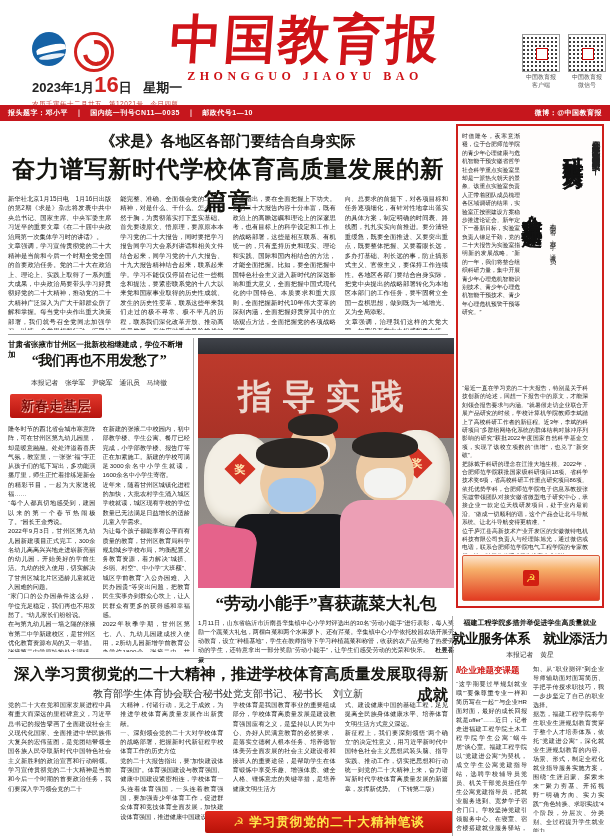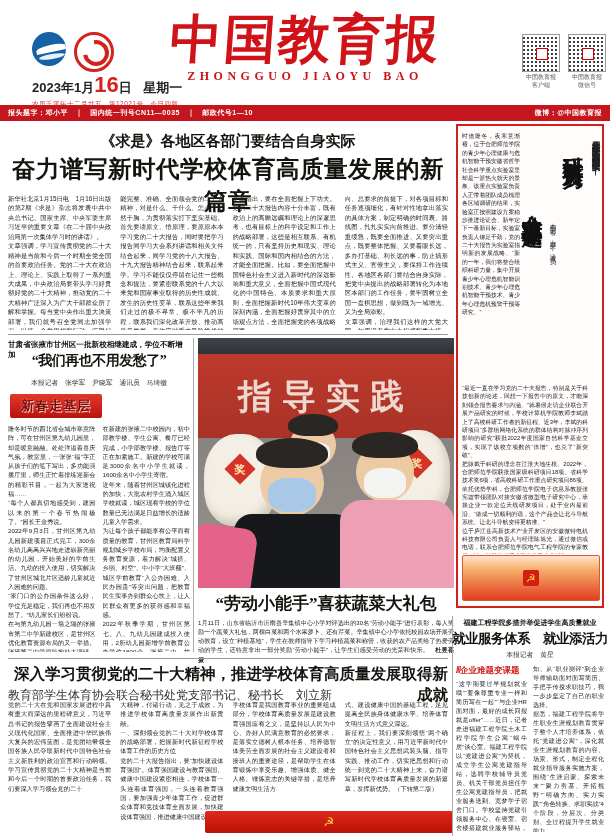--- a/index.html
+++ b/index.html
@@ -60,21 +60,21 @@
   .mask{position:absolute;border-radius:40%;}
   .bag{position:absolute;background:#f3efe5;border-radius:45% 45% 40% 40%;box-shadow:inset -4px -6px 10px #cfc8b8;}
   .bag .tag{position:absolute;left:50%;top:38%;width:22px;height:22px;background:#d43325;transform:translate(-50%,-50%) rotate(45deg);display:flex;align-items:center;justify-content:center;}
   .bag .tag i{transform:rotate(-45deg);font-style:normal;color:#ffe9b0;font-size:11px;font-weight:bold;}
   .photo-credit-caption{left:198px;top:592px;width:256px;}
   .cap-title{text-align:center;font-size:17px;font-weight:700;margin-bottom:3px;}
   .cap-body{font-size:6.1px;line-height:1.5;color:#222;}
 
   
   .s-headline{left:8px;top:664px;width:440px;text-align:right;font-size:15.5px;font-weight:900;}
-  .s-byline{left:8px;top:687px;width:440px;font-size:12px;color:#333;}
+  .s-byline{left:8px;top:687px;width:440px;text-align:center;font-size:10px;color:#333;}
   .s-cols{left:8px;top:700px;width:440px;height:132px;display:flex;gap:9px;overflow:hidden;}
   .s-cols .col{flex:1;font-size:6.2px;line-height:1.5;color:#222;overflow:hidden;}
   .banner-bitan{left:205px;top:811px;width:248px;height:22px;background:linear-gradient(180deg,#e0281c,#b81208);
       display:flex;align-items:center;justify-content:center;gap:5px;border-radius:2px;}
   .banner-bitan .txt{color:#ffe84a;font-weight:900;font-size:12.5px;letter-spacing:1px;}
   .banner-bitan .emb{color:#ffd54a;font-size:12px;}
 
   
   .sci-box{left:456px;top:124px;width:148px;height:484px;border:2px solid #cf201c;box-sizing:border-box;background:#fffdfc;}
   .sci-kicker{position:absolute;right:2px;top:8px;height:430px;font-size:8.2px;font-weight:bold;letter-spacing:1px;color:#222;}
@@ -219,20 +219,21 @@
   <div class="col jus pre">党的二十大在党和国家发展进程中具有重大而深远的里程碑意义，习近平总书记的报告擘画了全面建设社会主义现代化国家、全面推进中华民族伟大复兴的宏伟蓝图，是党团结带领全国各族人民夺取新时代中国特色社会主义新胜利的政治宣言和行动纲领。学习宣传贯彻党的二十大精神是当前和今后一个时期的首要政治任务，我们要深入学习领会党的二十</div>
   <div class="col jus pre">大精神，付诸行动，见之于成效，为推进学校体育高质量发展作出新贡献。
 一、深刻领会党的二十大对学校体育的战略部署，把握新时代新征程学校体育工作的历史方位
 党的二十大报告指出，要“加快建设体育强国”。体育强国建设与教育强国、健康中国建设紧密相连，学校体育一头连着体育强国，一头连着教育强国，要加强青少年体育工作，促进群众体育和竞技体育全面发展，加快建设体育强国，推进健康中国建设。</div>
   <div class="col jus pre">学校体育是我国教育事业的重要组成部分，学校体育高质量发展是建设教育强国应有之义，是坚持以人民为中心、办好人民满意教育的必然要求，是落实立德树人根本任务、培养德智体美劳全面发展的社会主义建设者和接班人的重要途径，是帮助学生在体育锻炼中享受乐趣、增强体质、健全人格、锤炼意志的关键举措，是培养健康文明生活方</div>
   <div class="col jus pre">式、建设健康中国的基础工程，足见提高全民族身体健康水平、培养体育文明生活方式意义深远。
 新征程上，我们要深刻领悟“两个确立”的决定性意义，用习近平新时代中国特色社会主义思想武装头脑、指导实践、推动工作，切实把思想和行动统一到党的二十大精神上来，奋力谱写新时代学校体育高质量发展的新篇章，发挥新优势。（下转第二版）</div>
 </div>
 <div class="abs banner-bitan">
   <span class="emb">☭</span>
+  <span class="txt">学习贯彻党的二十大精神笔谈</span>
 </div>
 
 <div class="abs sci-box">
   <div class="sci-kicker vert">合肥师范学院将党的二十大精神贯彻落实到科研实践中——</div>
   <div class="sci-headblock">
     <div class="sci-h1 vert serif">科研攻关再发力</div>
     <div class="sci-byline vert">本报记者　方梦宇　通讯员</div>
     <div class="sci-h2 vert serif">企业难题变课题</div>
   </div>
   <div class="sci-top jus pre">时值隆冬，夜寒意渐褪，位于合肥师范学院的青少年心理健康与危机智能干预安徽省哲学社会科学重点实验室里却是一派热火朝天的景象。该重点实验室负责人正带着团队成员梳理各区域调研的结果，实验室正按照建设方案稳步推进论证会。新年定下一番新目标，实验室负责人铆足干劲，党的二十大报告为实验室指明新的发展战略。“新的一年，我们将整合组织科研力量，集中开展青少年心理危机智能识别技术、青少年心理危机智能干预技术、青少年心理危机预警干预等研究。”</div>

